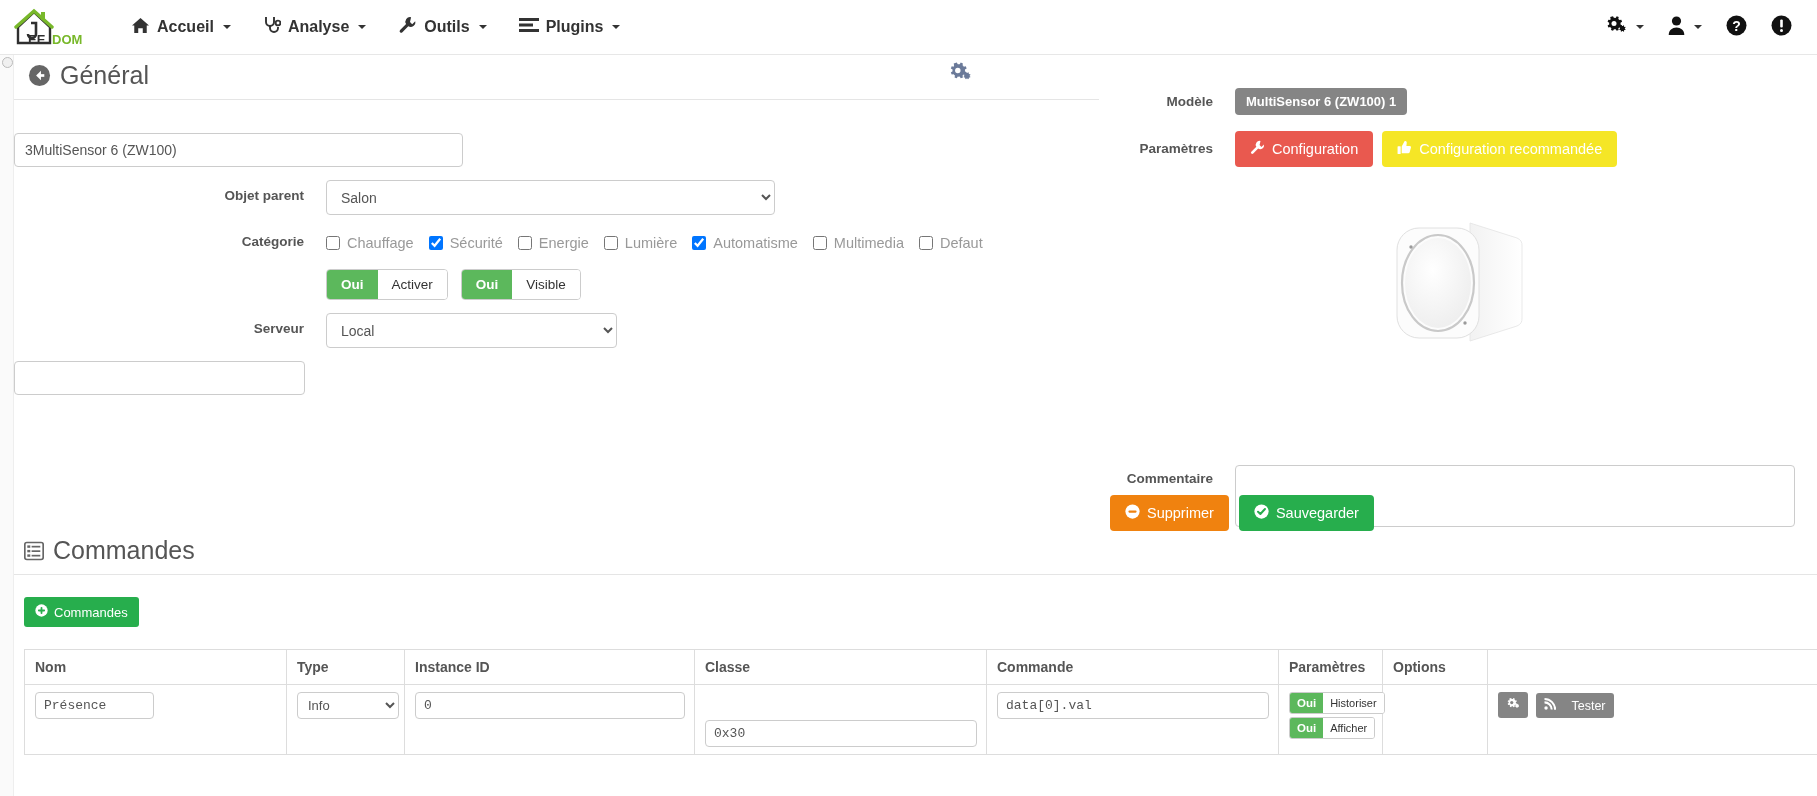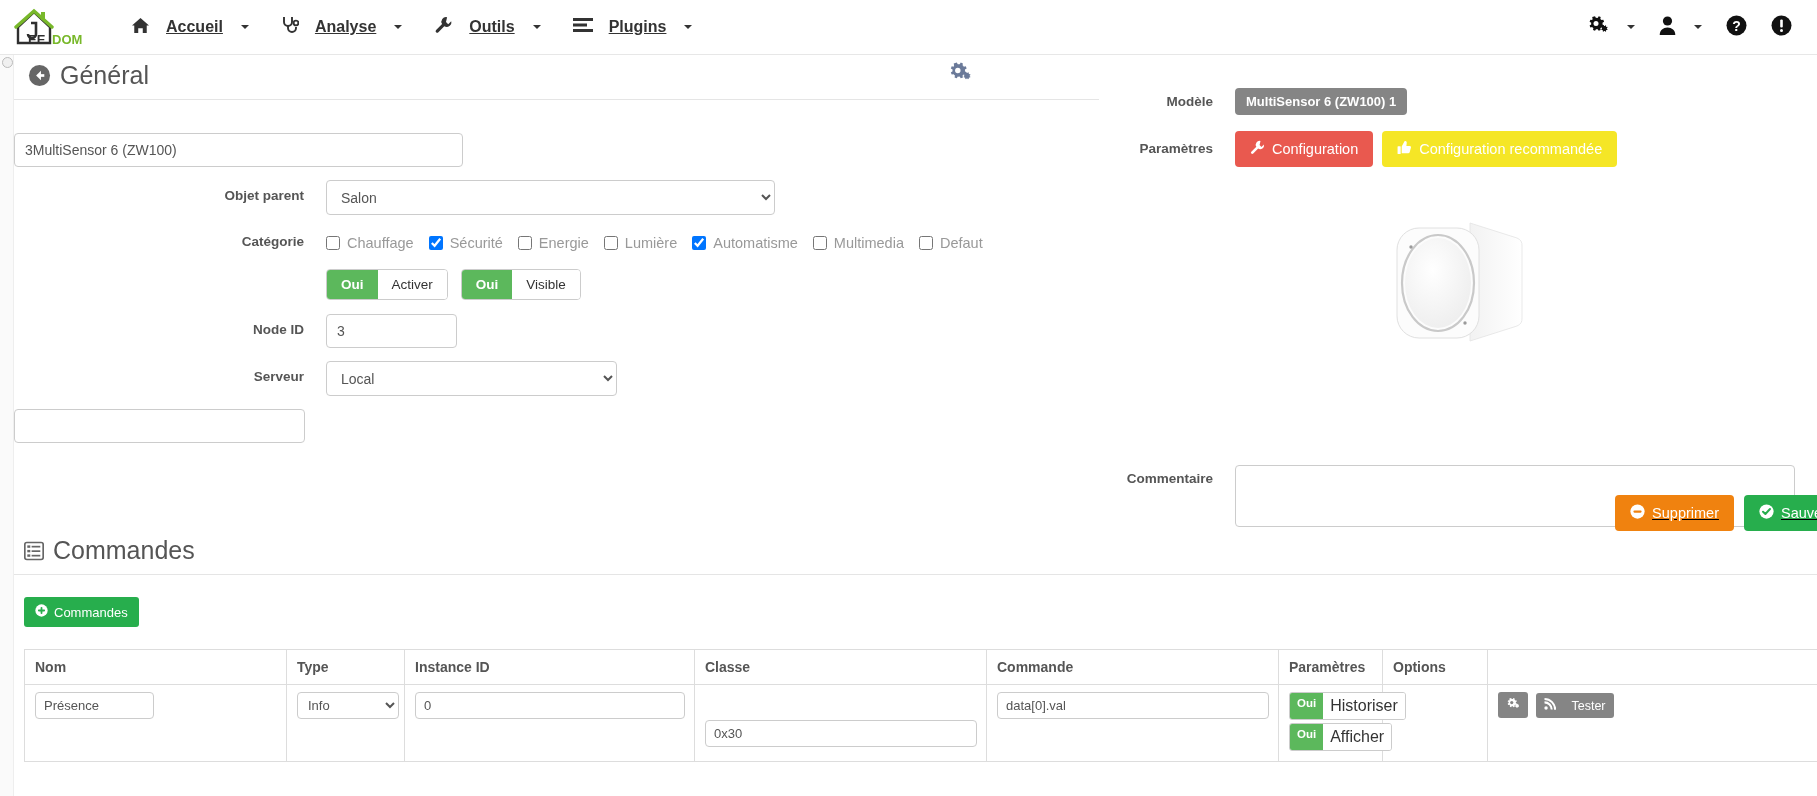--- a/index.html
+++ b/index.html
@@ -21,24 +21,24 @@
     display: flex; align-items: center;
   }
   .brand {
     display: flex; align-items: center;
     margin-left: 14px; margin-right: 26px;
     height: 44px;
   }
   .brand svg { display: block; }
   .nav-items { display: flex; align-items: center; gap: 6px; }
   .nav-item {
-    display: flex; align-items: center; gap: 16px;
+    display: flex; align-items: center; gap: 7px;
     padding: 9px 13px;
     color: #333; font-size: 16px; font-weight: 700;
-    cursor: pointer; white-space: nowrap; text-decoration: underline;
+    cursor: pointer; white-space: nowrap;
   }
   .nav-item .caret {
     width: 0; height: 0; margin-left: 2px;
     border-left: 4px solid transparent;
     border-right: 4px solid transparent;
     border-top: 4px solid #333;
   }
   .nav-right {
     margin-left: auto; display: flex; align-items: center;
     gap: 2px; padding-right: 14px;
@@ -157,23 +157,22 @@
   .btn-green { background: #27ae4d; }
 
   .device-img {
     position: absolute; left: 265px; top: 155px;
     width: 160px; height: 145px;
   }
 
   .action-bar {
     position: absolute; left: 0; top: 440px;
     width: 707px;
-    display: flex; justify-content: flex-end; gap: 10px;
+    display: flex; justify-content: flex-start; gap: 10px;
     padding-right: 0;
-    text-decoration: underline;
   }
 
   
   .cmd-section {
     position: absolute; left: 14px; top: 475px;
     width: 1803px;
   }
   .cmd-addbtn {
     display: inline-flex; align-items: center; gap: 6px;
     background: #27ae4d; color: #fff;
@@ -189,28 +188,28 @@
   table.cmds th {
     text-align: left; font-size: 14px; font-weight: 700; color: #555;
     padding: 9px 10px;
     border: 1px solid #ddd; background: #fff;
   }
   table.cmds td {
     padding: 7px 10px;
     border: 1px solid #ddd; vertical-align: top;
     background: #fff;
   }
-  td input.cell { font-size: 13px; padding: 5px 8px; }
+  td input.cell { font-size: 13px; padding: 5px 8px; font-family: Liberation Mono, monospace; }
   td select.cell { font-size: 13px; padding: 4px 6px; }
   .minitg {
     display: inline-flex; border: 1px solid #ccc; border-radius: 3px;
     overflow: hidden; background: #fff; margin-bottom: 3px;
   }
   .minitg .on { background: #5cb85c; color: #fff; font-size: 11.5px; font-weight: 700; padding: 4px 7px; }
-  .minitg .off { background: #fff; color: #333; font-size: 16px; padding: 4px 7px; }
+  .minitg .off { background: #fff; color: #333; font-size: 11px; padding: 4px 7px; }
   .gbtn {
     display: inline-flex; align-items: center; gap: 15px;
     background: #858585; color: #fff; border: none; border-radius: 3px;
     font-size: 12.5px; padding: 5px 8px; cursor: pointer;
     font-family: "Liberation Sans", sans-serif;
   }
   .svg-ic { display: inline-block; vertical-align: middle; }
 </style>
 </head>
 <body>
@@ -416,26 +415,20 @@
             <div class="off">Activer</div>
           </div>
           <div class="tg">
             <div class="on">Oui</div>
             <div class="off">Visible</div>
           </div>
         </div>
       </div>
     </div>
 
-    <div class="form-row" style="margin-top:14px;">
-      <div class="f-label" style="width:312px;">Node ID</div>
-      <div class="f-ctrl">
-        <input class="txt" type="text" style="width: 131px; height: 34px;" value="3">
-      </div>
-    </div>
 
     <div class="form-row" style="margin-top:13px;">
       <div class="f-label" style="width:312px;">Serveur</div>
       <div class="f-ctrl">
         <select class="sel" style="width:291px;height:35px;">
           <option>Local</option>
         </select>
       </div>
     </div>
 

